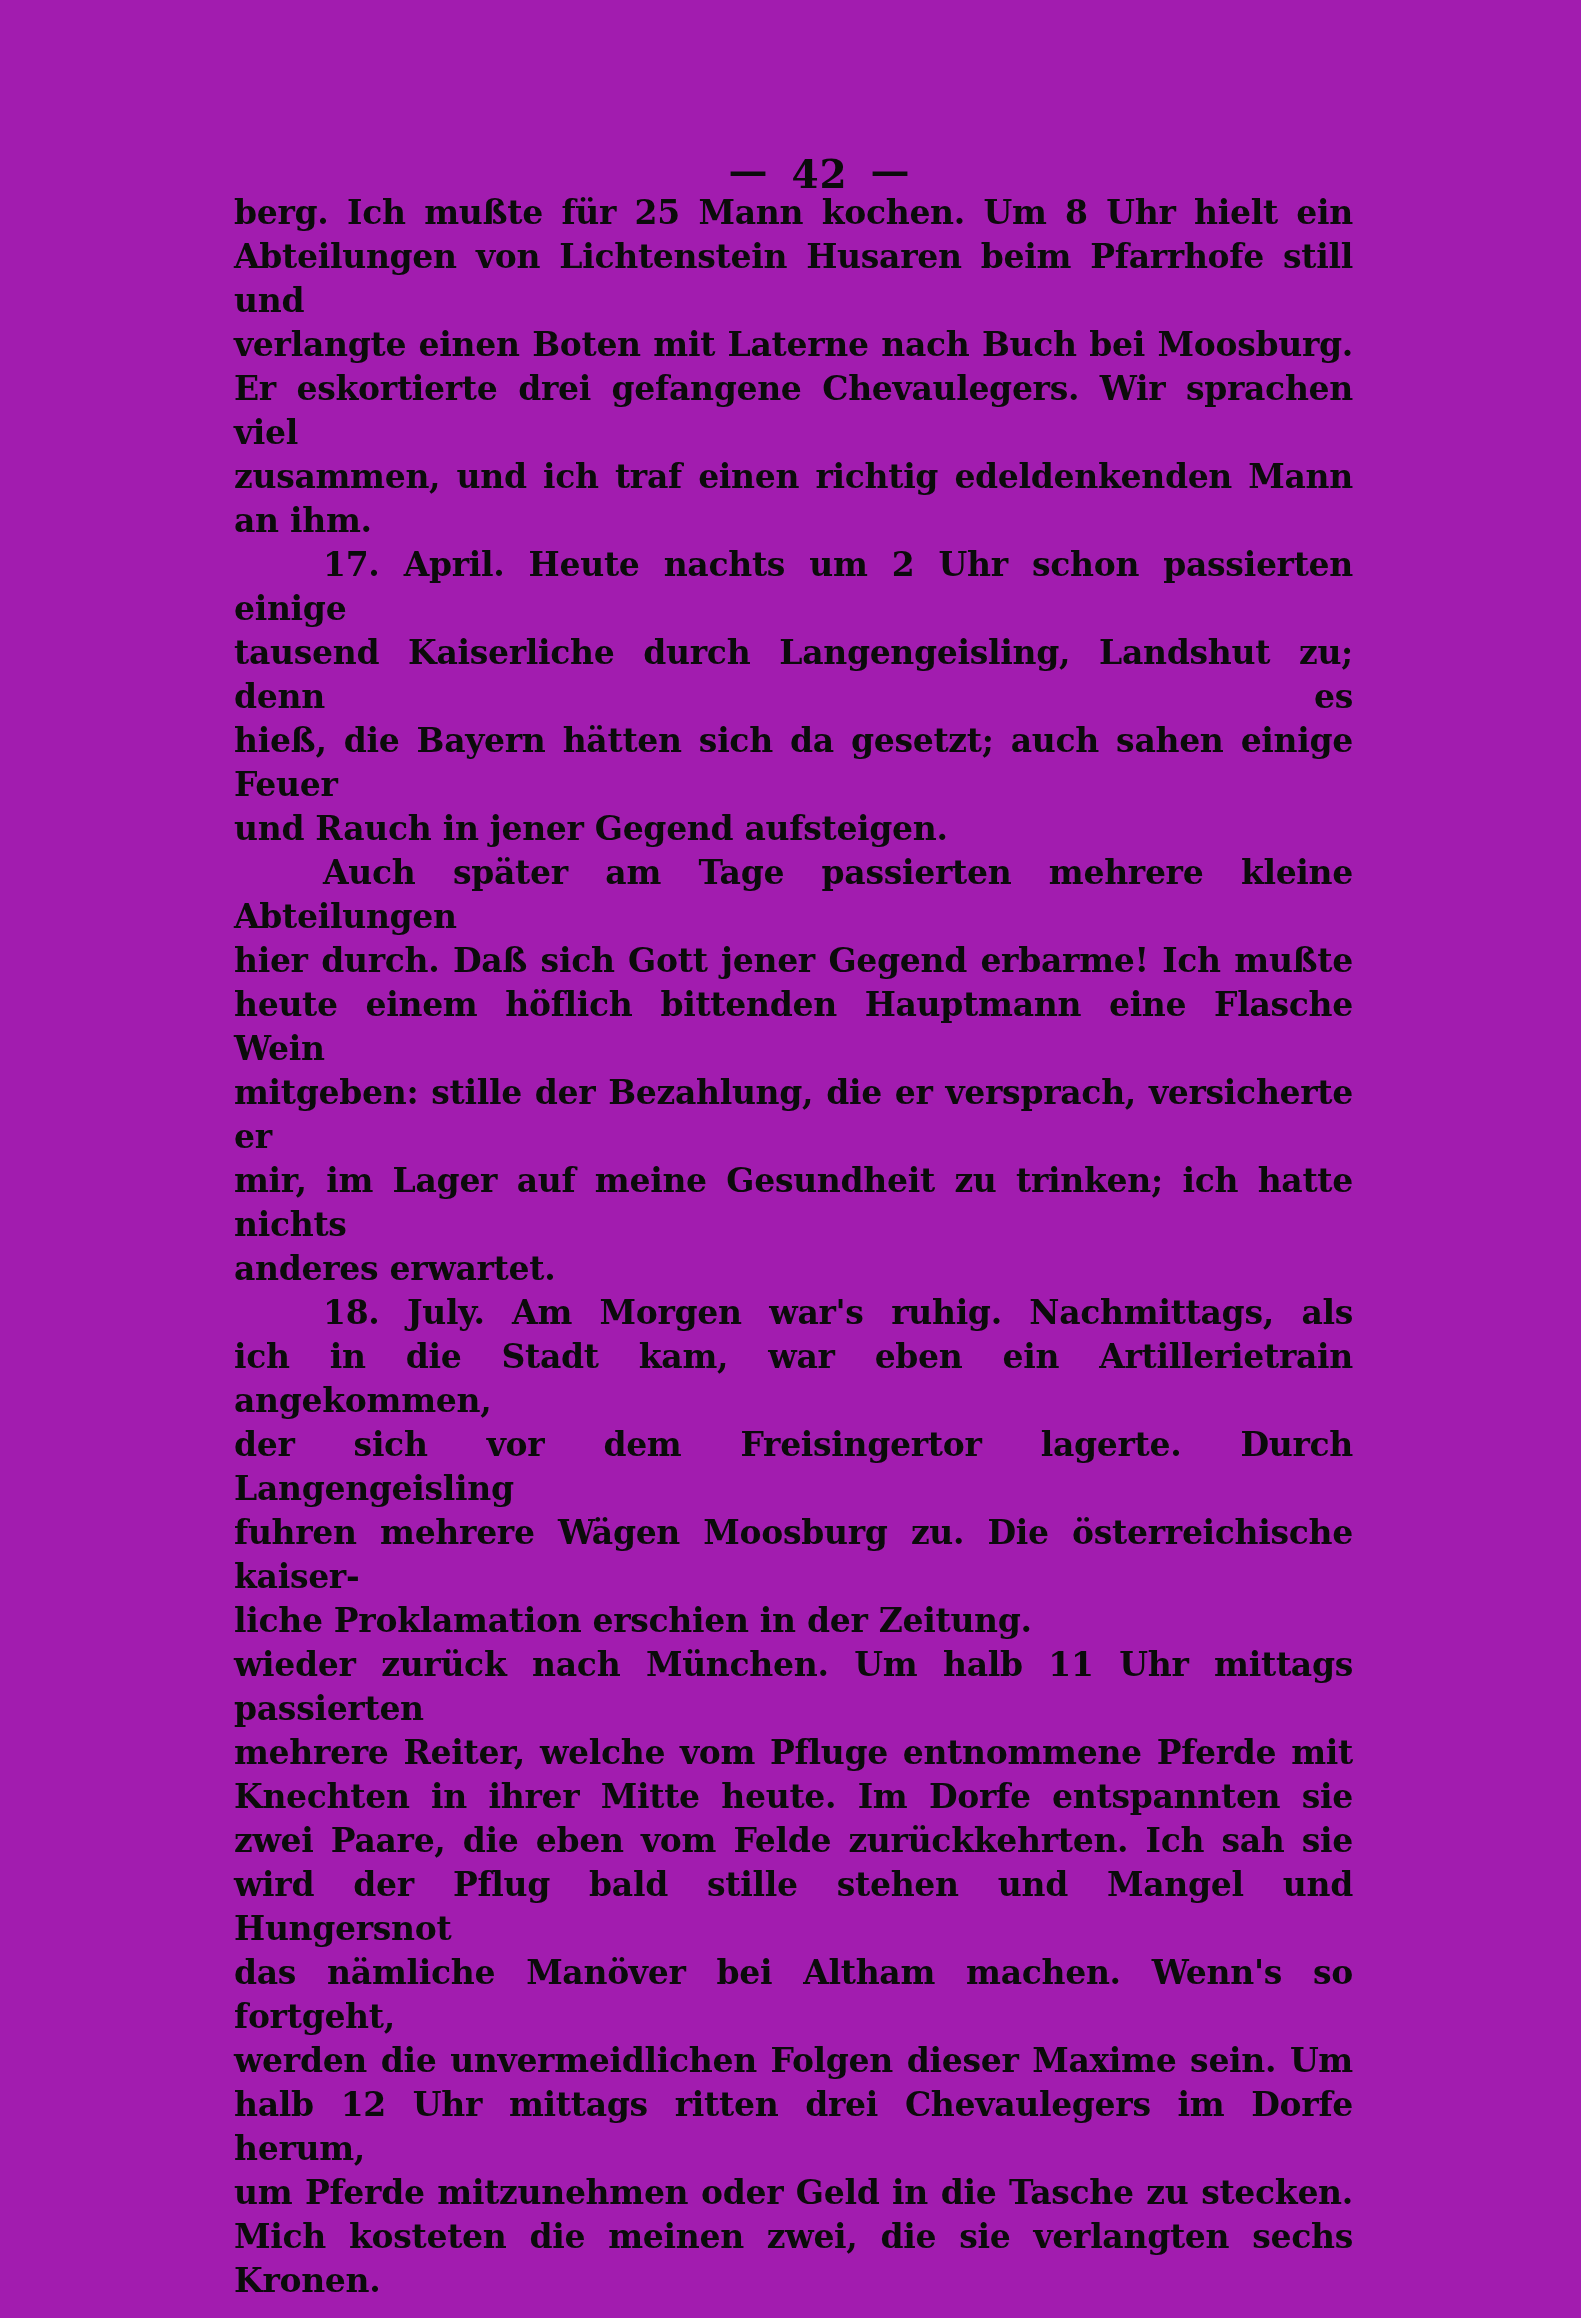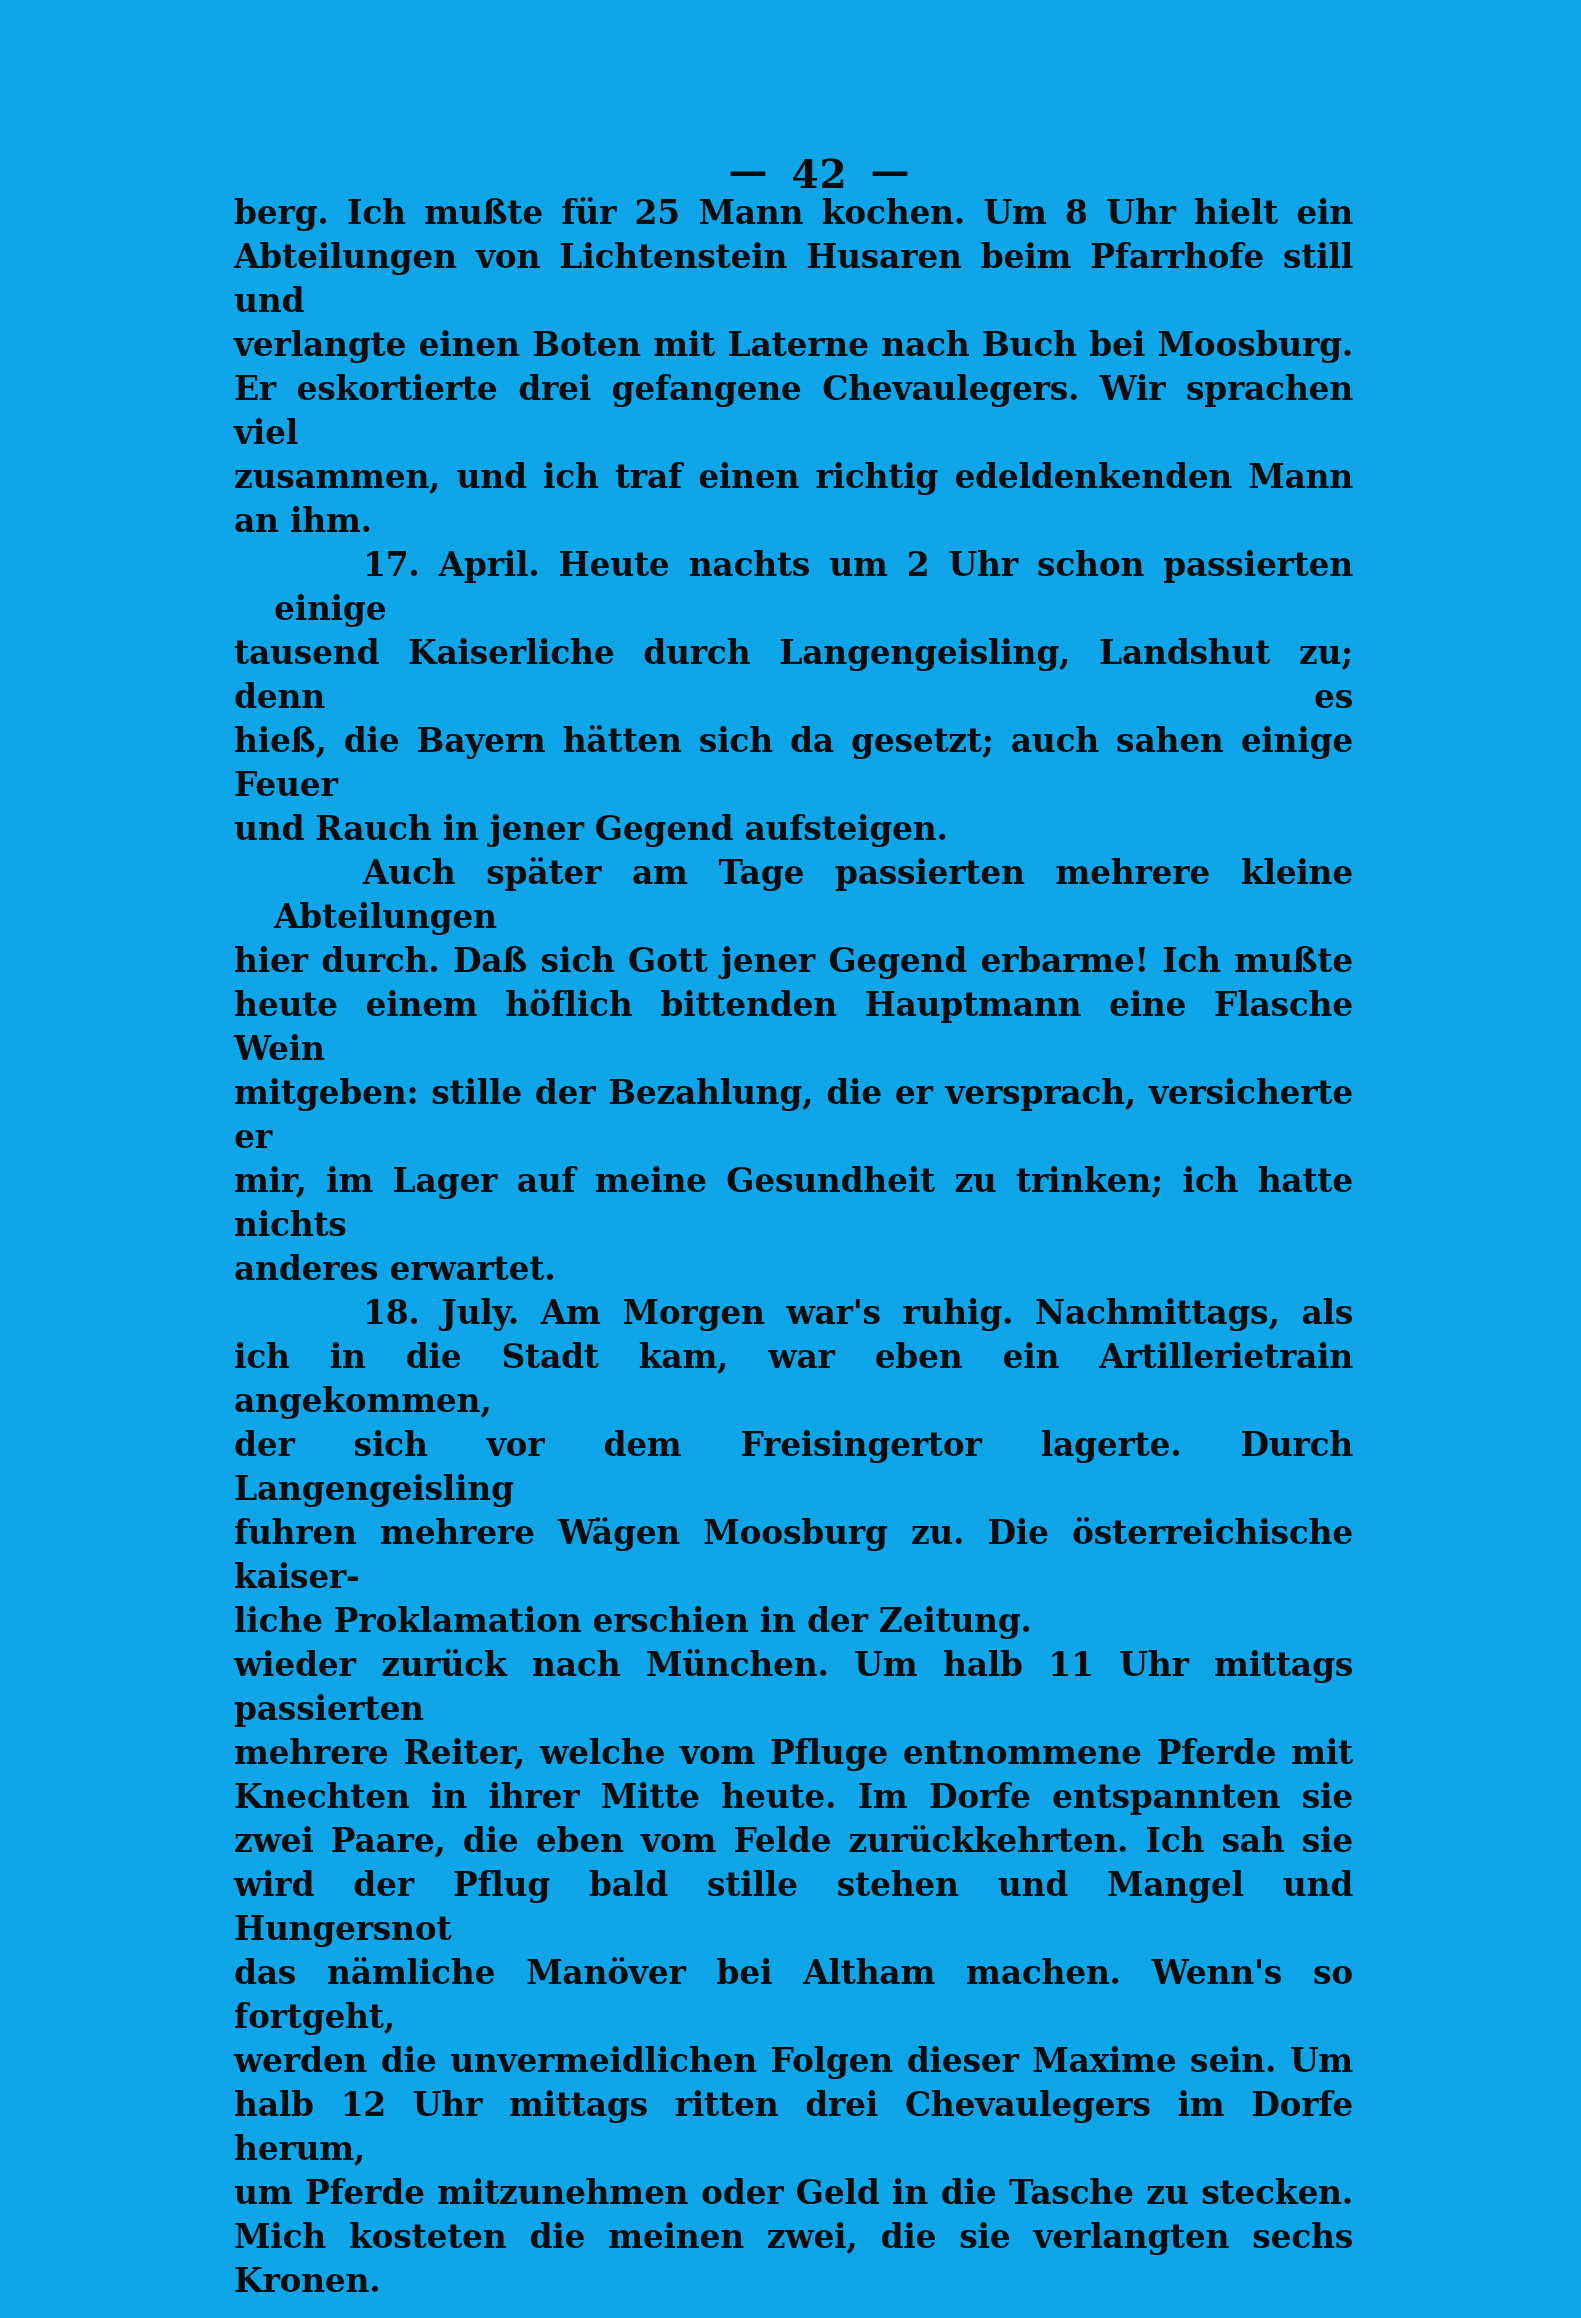--- a/index.html
+++ b/index.html
@@ -11,21 +11,21 @@
     position: relative;
     width: 1581px;
     height: 2319px;
     overflow: hidden;
     font-family: "DejaVu Serif", serif;
     color: #0b0b0b;
   }
   .page {
     position: absolute;
     inset: 0;
-    background: #0ea5e9;
+    background: #a21caf;
     padding-left: 20px;
   }
   .page-header {
     position: absolute;
     top: 105px;
     left: 0;
     width: 100%;
     text-align: center;
     font-size: 39px;
     font-weight: bold;
@@ -50,21 +50,20 @@
   .line {
     text-align: justify;
     text-align-last: justify;
     white-space: normal;
   }
   .line.last {
     text-align-last: left;
   }
   .line.indent {
     text-indent: 89px;
-    margin-left: 40px;
   }
 </style>
 </head>
 <body>
 
 <div class="page">
 
   <div class="page-header">
     <span class="dash">—</span><span>42</span><span class="dash">—</span>
   </div>

